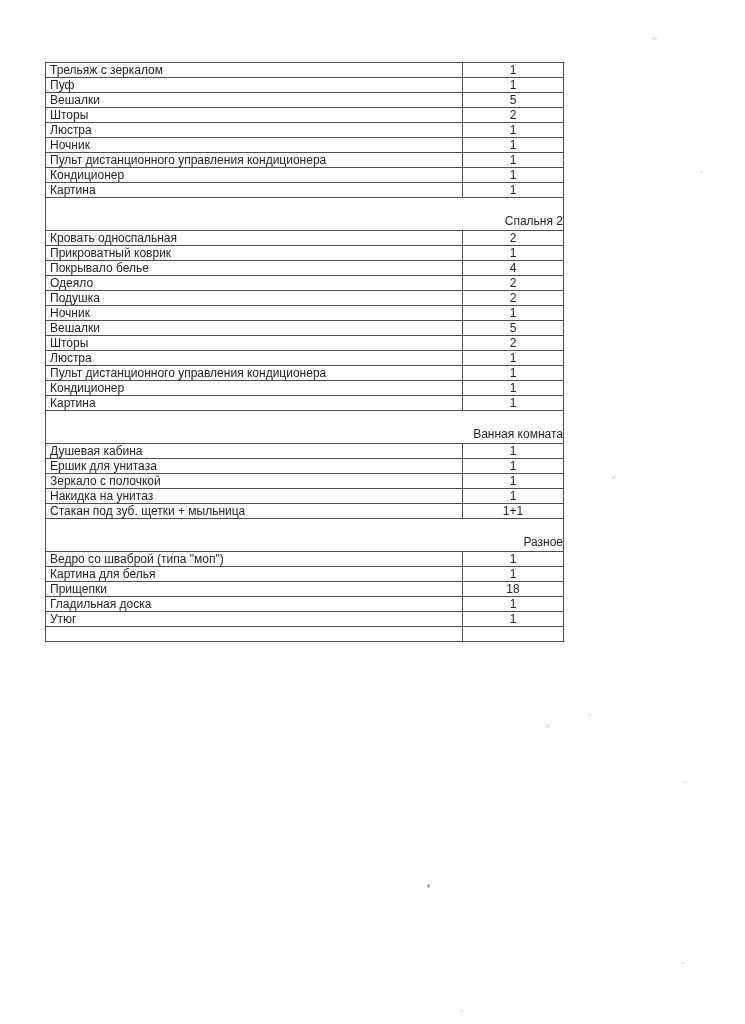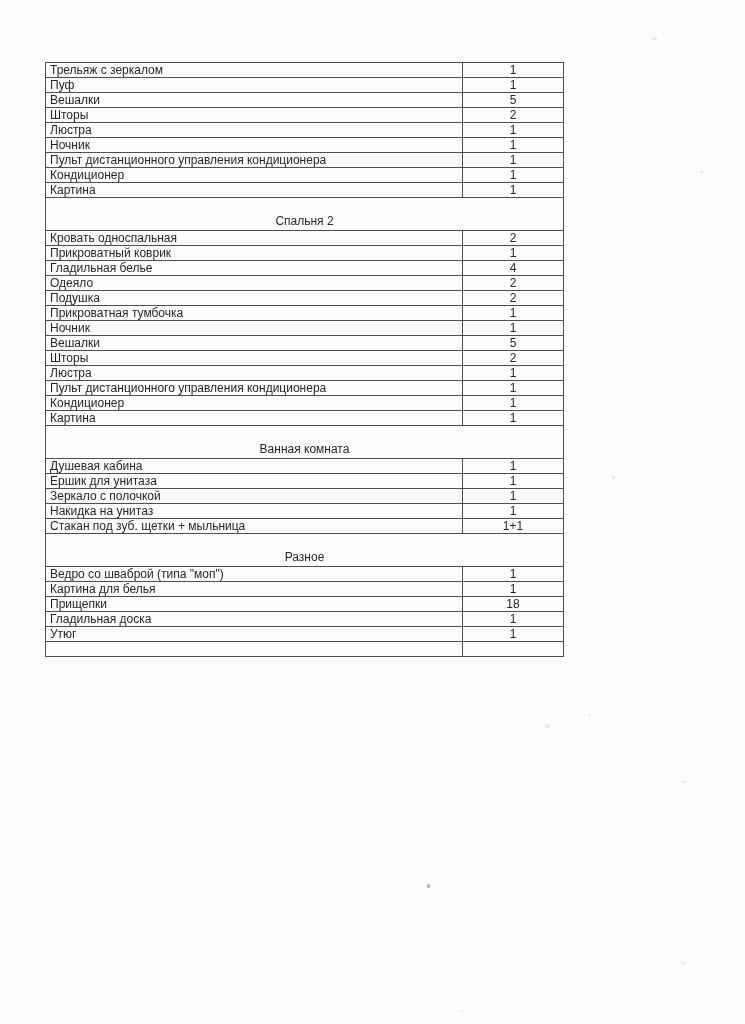--- a/index.html
+++ b/index.html
@@ -47,21 +47,21 @@
     white-space: nowrap;
     overflow: hidden;
     text-align: left;
   }
   td.item-qty {
     padding: 0;
     text-align: center;
   }
   tr.section-header-row td {
     height: 30px;
-    text-align: center;
+    text-align: right;
     vertical-align: bottom;
     padding: 0 0 2px 0;
     line-height: 13px;
   }
   
   .speck {
     position: absolute;
     border-radius: 50%;
     pointer-events: none;
   }
@@ -130,39 +130,35 @@
     <td class="item-name">Кровать односпальная</td>
     <td class="item-qty">2</td>
   </tr>
 
   <tr class="item-row">
     <td class="item-name">Прикроватный коврик</td>
     <td class="item-qty">1</td>
   </tr>
 
   <tr class="item-row">
-    <td class="item-name">Гладильная белье</td>
+    <td class="item-name">Покрывало белье</td>
     <td class="item-qty">4</td>
   </tr>
 
   <tr class="item-row">
     <td class="item-name">Одеяло</td>
     <td class="item-qty">2</td>
   </tr>
 
   <tr class="item-row">
     <td class="item-name">Подушка</td>
     <td class="item-qty">2</td>
   </tr>
 
 
-  <tr class="item-row">
-    <td class="item-name">Прикроватная тумбочка</td>
-    <td class="item-qty">1</td>
-  </tr>
 
   <tr class="item-row">
     <td class="item-name">Ночник</td>
     <td class="item-qty">1</td>
   </tr>
 
   <tr class="item-row">
     <td class="item-name">Вешалки</td>
     <td class="item-qty">5</td>
   </tr>

